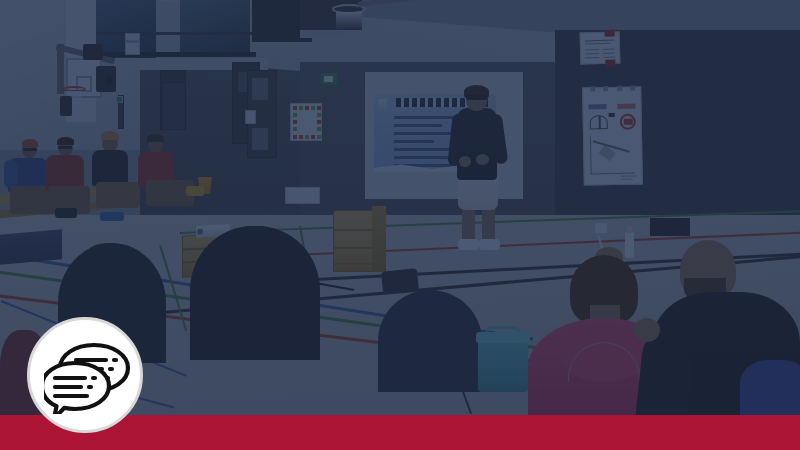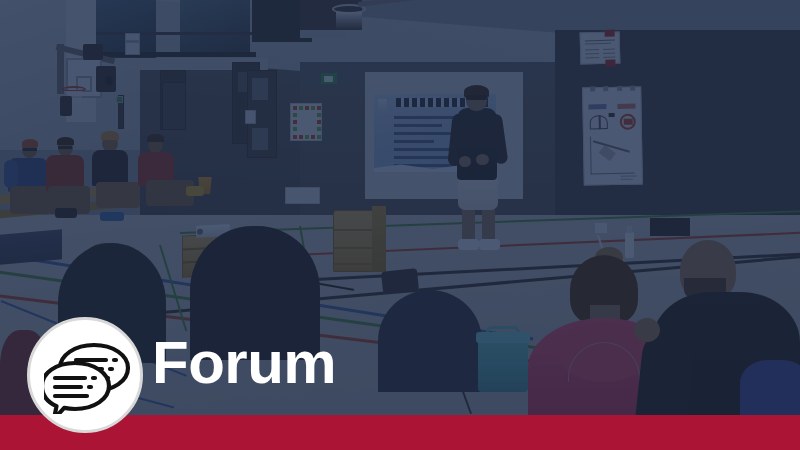--- a/index.html
+++ b/index.html
@@ -530,15 +530,14 @@
       <g stroke="#111111" stroke-width="4.2" stroke-linecap="round">
         <line x1="11" y1="36" x2="41" y2="36"></line>
         <line x1="49" y1="36" x2="51" y2="36"></line>
         <line x1="11" y1="45" x2="37" y2="45"></line>
         <line x1="45" y1="45" x2="47" y2="45"></line>
         <line x1="11" y1="54" x2="43" y2="54"></line>
       </g>
     </svg>
   </div>
 
-  <div id="forum-title">Forum</div>
 
 </div>
 
 </body></html>

